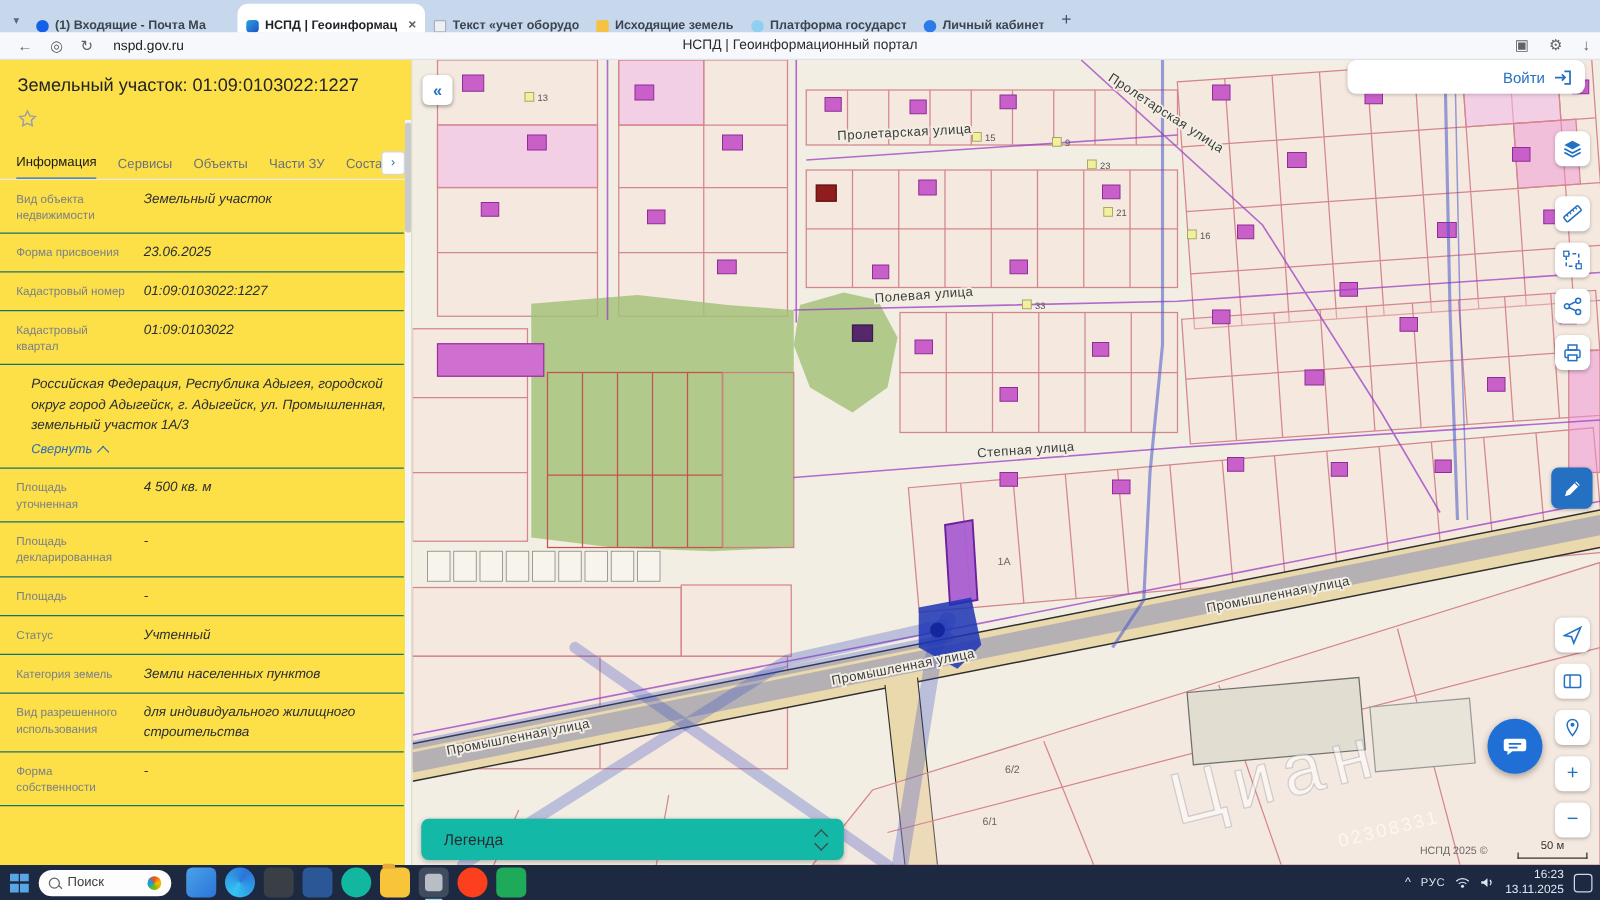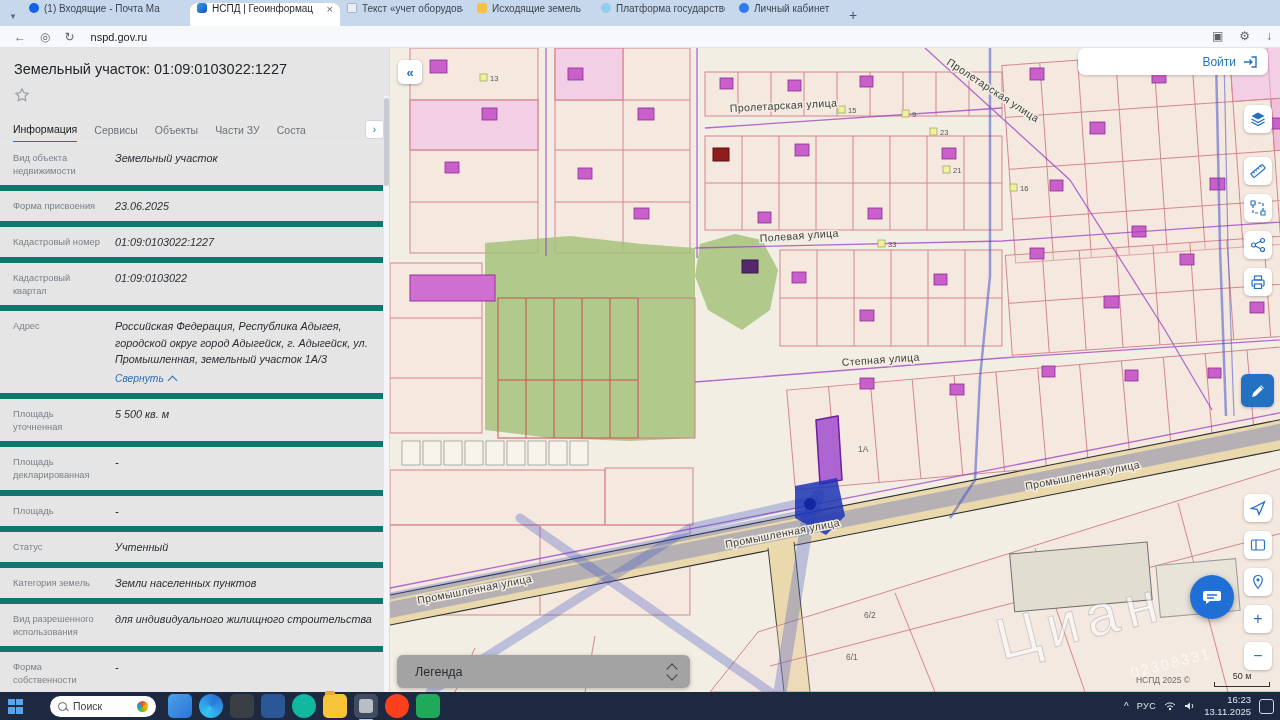--- a/index.html
+++ b/index.html
@@ -4,22 +4,22 @@
 <style>
   html,body{margin:0;padding:0;background:#000;}
   #app{position:relative;width:1280px;height:720px;overflow:hidden;background:#fff;
        font-family:"Liberation Sans",sans-serif;-webkit-font-smoothing:antialiased;}
 
   
   .tabstrip{position:relative;height:26px;background:#c7d8ec;display:flex;align-items:flex-end;
             padding:3px 0 0 4px;box-sizing:border-box;}
   .tabsearch{width:18px;height:20px;display:flex;align-items:center;justify-content:center;color:#5a6戦?}
   .tabsearch{color:#5a6b80;font-size:9px;}
-  .tab{box-sizing:border-box;height:23px;display:flex;align-items:flex-start;gap:5px;padding:0 7px;
-       font-size:10px;color:#3c4450;border-radius:8px 8px 0 0;position:relative;flex:none;overflow:hidden;}
+  .tab{box-sizing:border-box;height:23px;display:flex;align-items:flex-end;gap:5px;padding:0 7px;
+       font-size:10px;color:#3c4450;border-radius:8px 8px 0 0;position:relative;flex:none;overflow:hidden;font-weight:bold;}
   .tab.active{background:#fff;color:#1f2329;}
   .tab-label{white-space:nowrap;overflow:hidden;flex:1;}
   .fav{width:10px;height:10px;flex:none;}
   .fav-mail{background:#1460e8;border-radius:50%;}
   .fav-nspd{background:linear-gradient(135deg,#2e9fe0,#1b52c4);border-radius:3px;}
   .fav-doc{background:#eceff3;border:1px solid #a9b2bd;box-sizing:border-box;border-radius:1px;}
   .fav-folder{background:#f6c244;border-radius:2px;}
   .fav-plat{background:#8fd0f0;border-radius:50%;}
   .fav-lk{background:#2d7be8;border-radius:50%;}
   .tab-close{font-size:11px;color:#5f6368;margin-left:2px;flex:none;}
@@ -30,32 +30,32 @@
            display:flex;align-items:center;padding:0 8px;box-sizing:border-box;color:#5f6368;}
   .tool-ico{margin:0 8px 0 6px;font-size:12px;line-height:1;}
   .url-text{font-size:11px;color:#222;margin-left:8px;}
   .page-title{position:absolute;left:300px;right:300px;text-align:center;font-size:11px;color:#2b2b2b;top:4px;}
   .toolbar-right{position:absolute;right:8px;top:3px;display:flex;gap:16px;font-size:12px;color:#5f6368;}
 
   
   .content{display:flex;height:644px;}
 
   
-  .panel{width:390px;flex:none;background:#e5e5e5;position:relative;box-sizing:border-box;
+  .panel{width:330px;flex:none;background:#fde047;position:relative;box-sizing:border-box;
          border-right:1px solid #d8dde3;overflow:hidden;}
   .p-title{padding:13px 14px 0;font-size:14.5px;color:#202428;}
   .p-star{margin:10px 0 0 14px;}
   .p-tabs{display:flex;align-items:stretch;gap:17px;padding:0 14px 0 13px;margin-top:10px;
           border-bottom:1px solid #e7e9ec;height:25px;position:relative;overflow:hidden;}
   .p-tab{font-size:10.5px;color:#6b7178;white-space:nowrap;display:flex;align-items:center;}
   .p-tab.active{color:#17191c;border-bottom:2px solid #2b6cb8;margin-bottom:-1px;}
   .p-tabs-more{position:absolute;right:5px;top:3px;width:17px;height:17px;border:1px solid #cfd6df;
                border-radius:3px;background:#fff;color:#2b6cb8;font-size:10px;display:flex;
                align-items:center;justify-content:center;}
-  .row{display:flex;padding:7px 0 7px 13px;border-bottom:6px solid #0f766e;margin-right:6px;}
+  .row{display:flex;padding:7px 0 7px 13px;border-bottom:1px solid #0f766e;margin-right:6px;}
   .flabel{width:90px;flex:none;font-size:9.3px;color:#7a8087;line-height:1.4;padding-top:2px;}
   .fvalue{flex:1;font-size:10.8px;color:#2a2e33;line-height:1.5;padding:0 8px 0 12px;font-style:italic;}
   .addr-link{display:inline-flex;align-items:center;gap:5px;color:#2b6cb8;font-size:10.3px;margin-top:4px;}
   .caret-up{width:6px;height:6px;border-left:1.4px solid #2b6cb8;border-top:1.4px solid #2b6cb8;
             transform:rotate(45deg);margin-top:3px;}
   .panel-scrollbar{position:absolute;right:0;top:48px;bottom:0;width:5px;background:#f4f5f6;}
   .panel-thumb{width:5px;height:88px;background:#c7cbd0;border-radius:3px;margin-top:2px;}
 
   
   .map{flex:1;position:relative;overflow:hidden;background:#f3eee3;}
@@ -74,38 +74,38 @@
                 color:#2470c2;font-size:13px;font-weight:bold;}
   .login-btn{position:absolute;top:0;right:12px;width:190px;height:27px;background:#fff;border-radius:7px;
              box-shadow:0 1px 3px rgba(0,0,0,.2);display:flex;align-items:center;justify-content:flex-end;
              gap:7px;padding-right:10px;box-sizing:border-box;color:#2470c2;font-size:12px;}
   .mc{position:absolute;right:8px;width:28px;height:28px;background:#fff;border-radius:6px;
       box-shadow:0 1px 3px rgba(0,0,0,.25);display:flex;align-items:center;justify-content:center;}
   .mc.blue{width:33px;height:33px;background:#2470c2;right:6px;}
   .mc .glyph{font-size:16px;line-height:1;color:#2470c2;}
   .chat-btn{position:absolute;right:46px;top:527px;width:44px;height:44px;border-radius:50%;background:#1f6fd6;
             box-shadow:0 2px 6px rgba(0,0,0,.35);display:flex;align-items:center;justify-content:center;}
-  .legend-bar{position:absolute;left:7px;bottom:4px;width:293px;height:33px;background:#a3a3a3;border-radius:6px;
+  .legend-bar{position:absolute;left:7px;bottom:4px;width:338px;height:33px;background:#14b8a6;border-radius:6px;
               box-shadow:0 1px 4px rgba(0,0,0,.25);display:flex;align-items:center;justify-content:space-between;
               padding:0 14px 0 18px;box-sizing:border-box;font-size:12.5px;color:#2a2e33;}
   .legend-chevrons{display:flex;flex-direction:column;align-items:center;gap:1px;}
   .chev{display:block;width:7px;height:7px;border-right:1.6px solid #444;border-bottom:1.6px solid #444;}
   .chev.up{transform:rotate(-135deg);margin-bottom:-3px;}
   .chev.down{transform:rotate(45deg);}
   .map-attribution{position:absolute;right:90px;bottom:7px;font-size:8.5px;color:#6b6b6b;}
   .map-scale{position:absolute;right:10px;bottom:5px;width:56px;text-align:center;font-size:9px;color:#333;}
   .scale-line{display:block;height:4px;border:1px solid #333;border-top:none;margin-top:1px;}
 
   
   .taskbar{height:28px;background:#1d2940;display:flex;align-items:center;padding:0 8px;box-sizing:border-box;
            gap:8px;position:relative;}
   .win-logo{width:15px;height:15px;display:grid;grid-template-columns:1fr 1fr;grid-template-rows:1fr 1fr;gap:1.5px;}
   .win-logo i{background:#58a6e8;}
   .search-pill{display:flex;align-items:center;gap:6px;background:#fdfdfd;border-radius:12px;height:21px;
-               padding:0 8px;width:106px;box-sizing:border-box;font-size:10.5px;color:#3c4043;margin-left:19px;}
+               padding:0 8px;width:106px;box-sizing:border-box;font-size:10.5px;color:#3c4043;}
   .magnifier{width:7px;height:7px;border:1.4px solid #5f6368;border-radius:50%;position:relative;flex:none;}
   .magnifier::after{content:"";position:absolute;width:4px;height:1.4px;background:#5f6368;
                     transform:rotate(45deg);right:-3px;bottom:-1px;}
   .sparkle{width:11px;height:11px;border-radius:50%;margin-left:auto;flex:none;
            background:conic-gradient(#f25022,#ffb900,#7fba00,#00a4ef,#f25022);}
   .apps{display:flex;gap:7px;margin-left:4px;align-items:center;}
   .app{width:24px;height:24px;border-radius:5px;position:relative;flex:none;}
   .app.a-widgets{background:linear-gradient(135deg,#4aa3e8,#2b74d8);}
   .app.a-edge{border-radius:50%;background:conic-gradient(from 210deg,#35c3f3,#2b74d8,#35c3f3);}
   .app.a-dark{background:#3a3f46;}
@@ -159,20 +159,21 @@
       <span class="tab-label">Личный кабинет</span>
     </div>
     <div class="newtab">+</div>
   </div>
 
   <div class="toolbar">
     <span class="tool-ico">←</span>
     <span class="tool-ico">◎</span>
     <span class="tool-ico">↻</span>
     <span class="url-text">nspd.gov.ru</span>
+    <span class="page-title">НСПД | Геоинформационный портал</span>
     <span class="toolbar-right">
       <span>▣</span>
       <span>⚙</span>
       <span>↓</span>
     </span>
   </div>
 
   <div class="content">
 
     <div class="panel">
@@ -202,32 +203,31 @@
         </div>
         <div class="row">
           <div class="flabel">Кадастровый номер</div>
           <div class="fvalue">01:09:0103022:1227</div>
         </div>
         <div class="row">
           <div class="flabel">Кадастровый квартал</div>
           <div class="fvalue">01:09:0103022</div>
         </div>
         <div class="row">
-          <div class="flabel">Адрес</div>
           <div class="fvalue">
             <span>Российская Федерация, Республика Адыгея, городской округ город Адыгейск, г. Адыгейск, ул. Промышленная, земельный участок 1А/3</span><br>
             <span class="addr-link">
               <span>Свернуть</span>
               <i class="caret-up"></i>
             </span>
           </div>
         </div>
         <div class="row">
           <div class="flabel">Площадь уточненная</div>
-          <div class="fvalue">5 500 кв. м</div>
+          <div class="fvalue">4 500 кв. м</div>
         </div>
         <div class="row">
           <div class="flabel">Площадь декларированная</div>
           <div class="fvalue">-</div>
         </div>
         <div class="row">
           <div class="flabel">Площадь</div>
           <div class="fvalue">-</div>
         </div>
         <div class="row">

